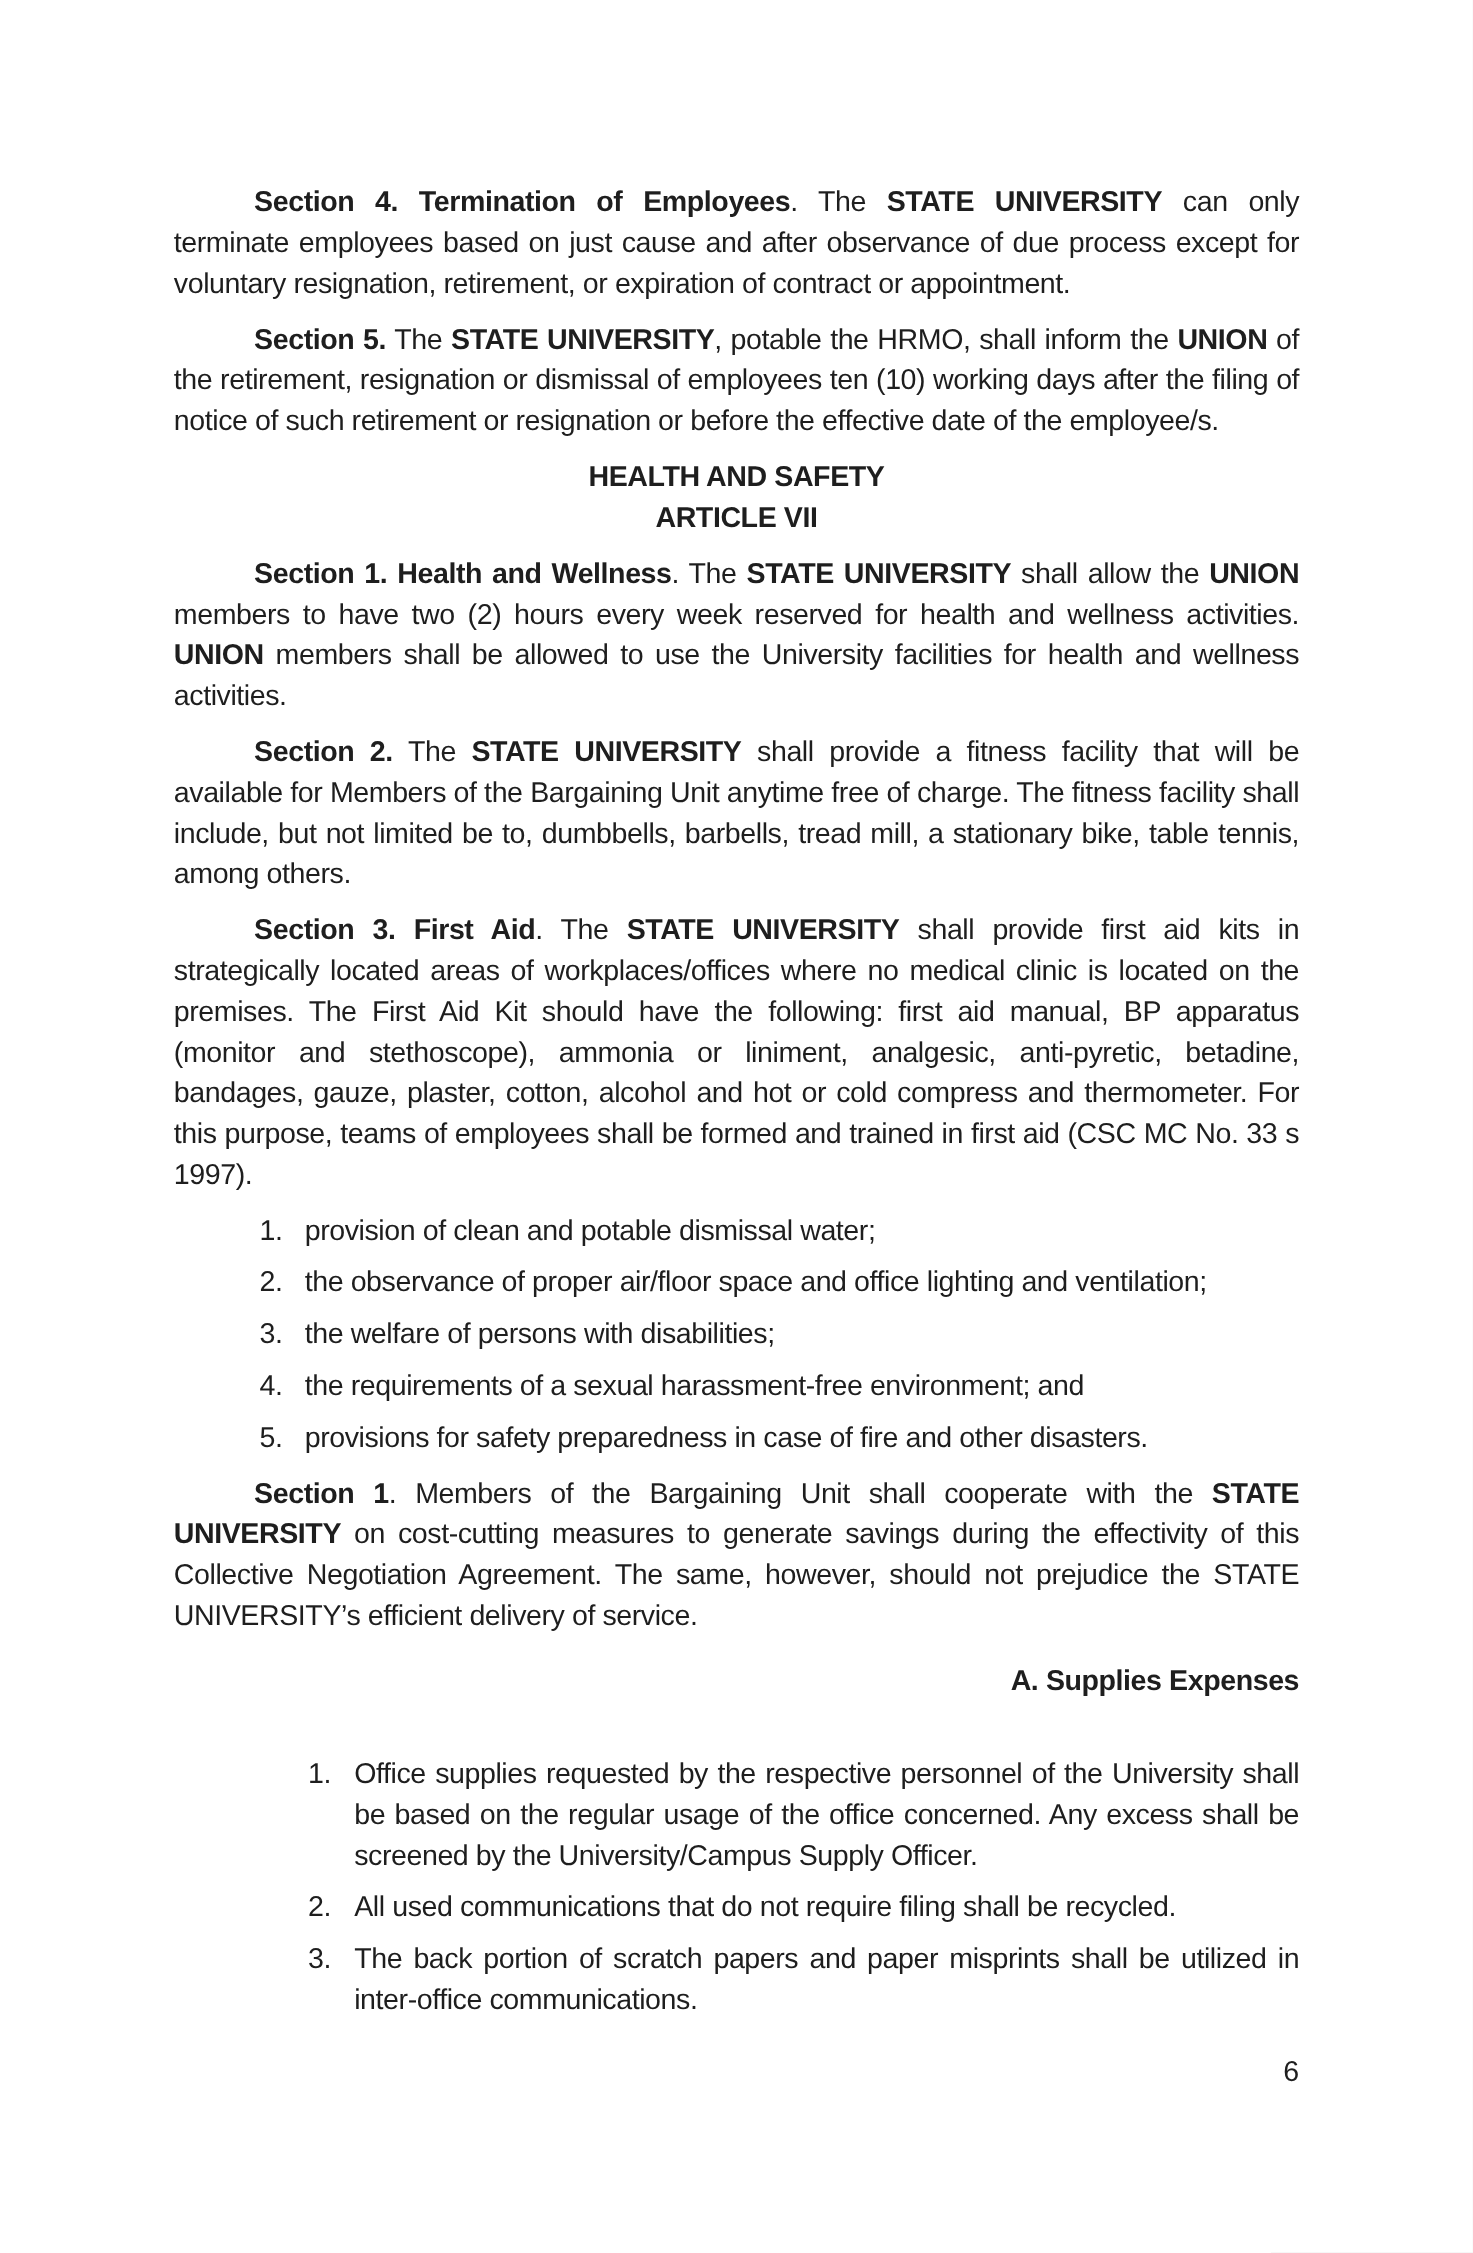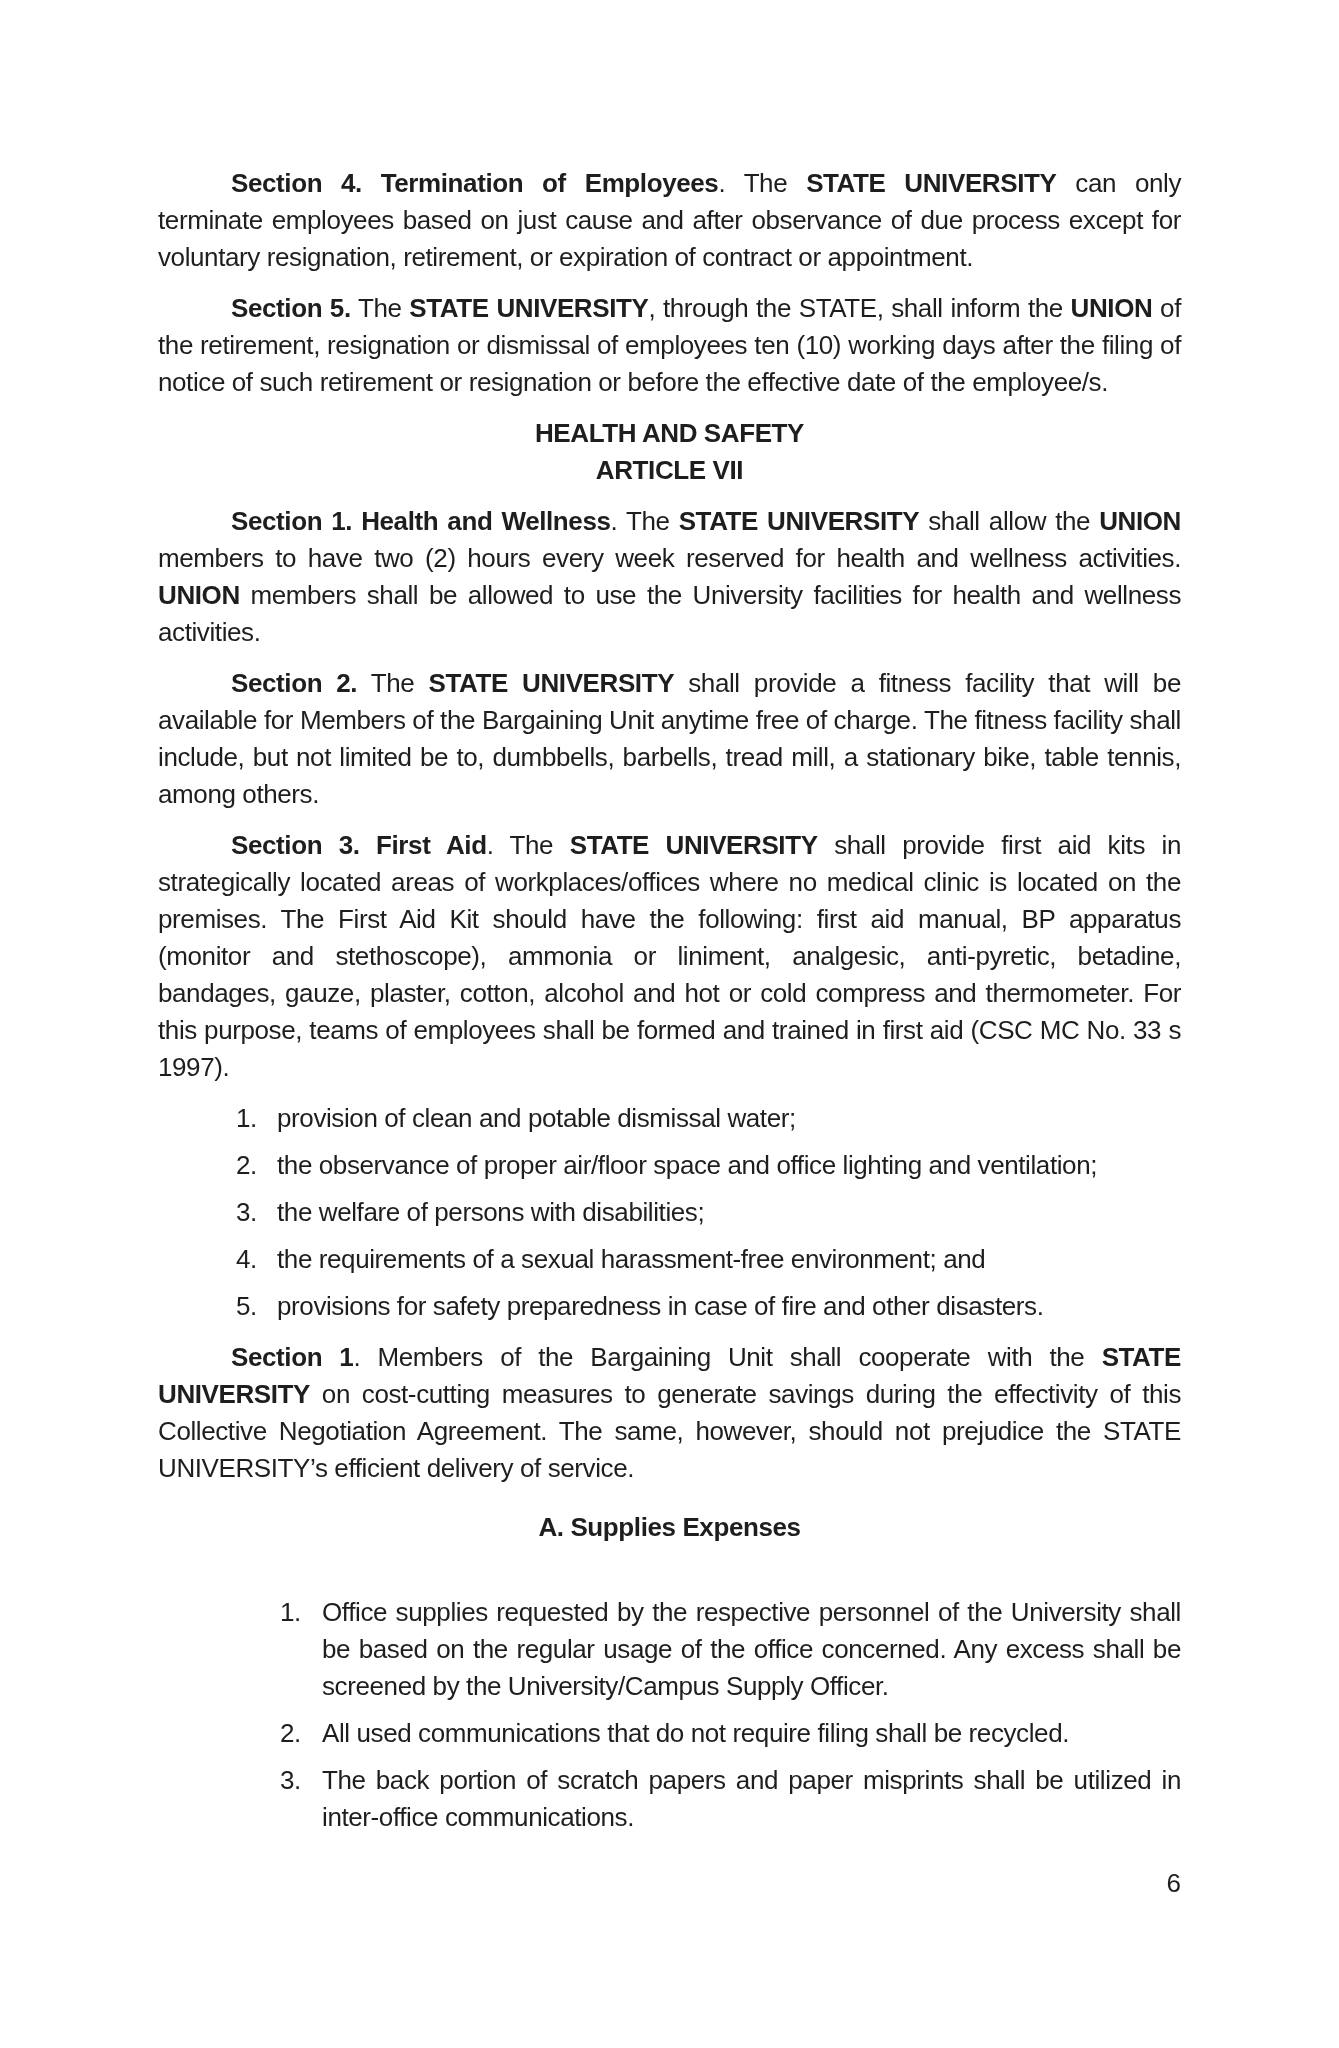--- a/index.html
+++ b/index.html
@@ -29,21 +29,21 @@
   p.para.tight { margin-bottom: 0; }
   b { font-weight: 700; margin-top: 28px; }
   .article-heading {
     text-align: center;
     font-weight: 700;
     margin: 6px 0 14px 0;
   }
   .subheading {
     font-weight: 700;
     margin: 22px 0 48px 0;
-    text-align: center;
+    text-align: right;
   }
   .nlist { margin: 0 0 14px 0; }
   .nlist .li { display: flex; margin-bottom: 10px; }
   .nlist .li:last-child { margin-bottom: 0; }
   .nlist.level1 { margin-left: 78px; }
   .nlist.level1 .num { flex: 0 0 41px; }
   .nlist.level2 { margin-left: 122px; }
   .nlist.level2 .num { flex: 0 0 42px; }
   .litext { flex: 1; text-align: justify; }
   .page-number {
@@ -55,21 +55,21 @@
     font-size: 26px;
     color: #1e1e1e;
   }
 </style>
 </head>
 <body>
 
 <div class="page">
   <div class="content">
       <p class="para"><b>Section 4. Termination of Employees</b><span>. The </span><b>STATE UNIVERSITY</b><span> can only terminate employees based on just cause and after observance of due process except for voluntary resignation, retirement, or expiration of contract or appointment.</span></p>
-      <p class="para"><b>Section 5.</b><span> The </span><b>STATE UNIVERSITY</b><span>, through the STATE, shall inform the </span><b>UNION</b><span> of the retirement, resignation or dismissal of employees ten (10) working days after the filing of notice of such retirement or resignation or before the effective date of the employee/s.</span></p>
+      <p class="para"><b>Section 5.</b><span> The </span><b>STATE UNIVERSITY</b><span>, potable the HRMO, shall inform the </span><b>UNION</b><span> of the retirement, resignation or dismissal of employees ten (10) working days after the filing of notice of such retirement or resignation or before the effective date of the employee/s.</span></p>
       <div class="article-heading">
         <div>HEALTH AND SAFETY</div>
         <div>ARTICLE VII</div>
       </div>
       <p class="para"><b>Section 1. Health and Wellness</b><span>. The </span><b>STATE UNIVERSITY</b><span> shall allow the </span><b>UNION</b><span> members to have two (2) hours every week reserved for health and wellness activities. </span><b>UNION</b><span> members shall be allowed to use the University facilities for health and wellness activities.</span></p>
       <p class="para"><b>Section 2.</b><span> The </span><b>STATE UNIVERSITY</b><span> shall provide a fitness facility that will be available for Members of the Bargaining Unit anytime free of charge. The fitness facility shall include, but not limited be to, dumbbells, barbells, tread mill, a stationary bike, table tennis, among others.</span></p>
       <p class="para"><b>Section 3. First Aid</b><span>. The </span><b>STATE UNIVERSITY</b><span> shall provide first aid kits in strategically located areas of workplaces/offices where no medical clinic is located on the premises. The First Aid Kit should have the following: first aid manual, BP apparatus (monitor and stethoscope), ammonia or liniment, analgesic, anti-pyretic, betadine, bandages, gauze, plaster, cotton, alcohol and hot or cold compress and thermometer. For this purpose, teams of employees shall be formed and trained in first aid (CSC MC No. 33 s 1997).</span></p>
       <div class="nlist level1">
         <div class="li">
           <span class="num">1.</span>

